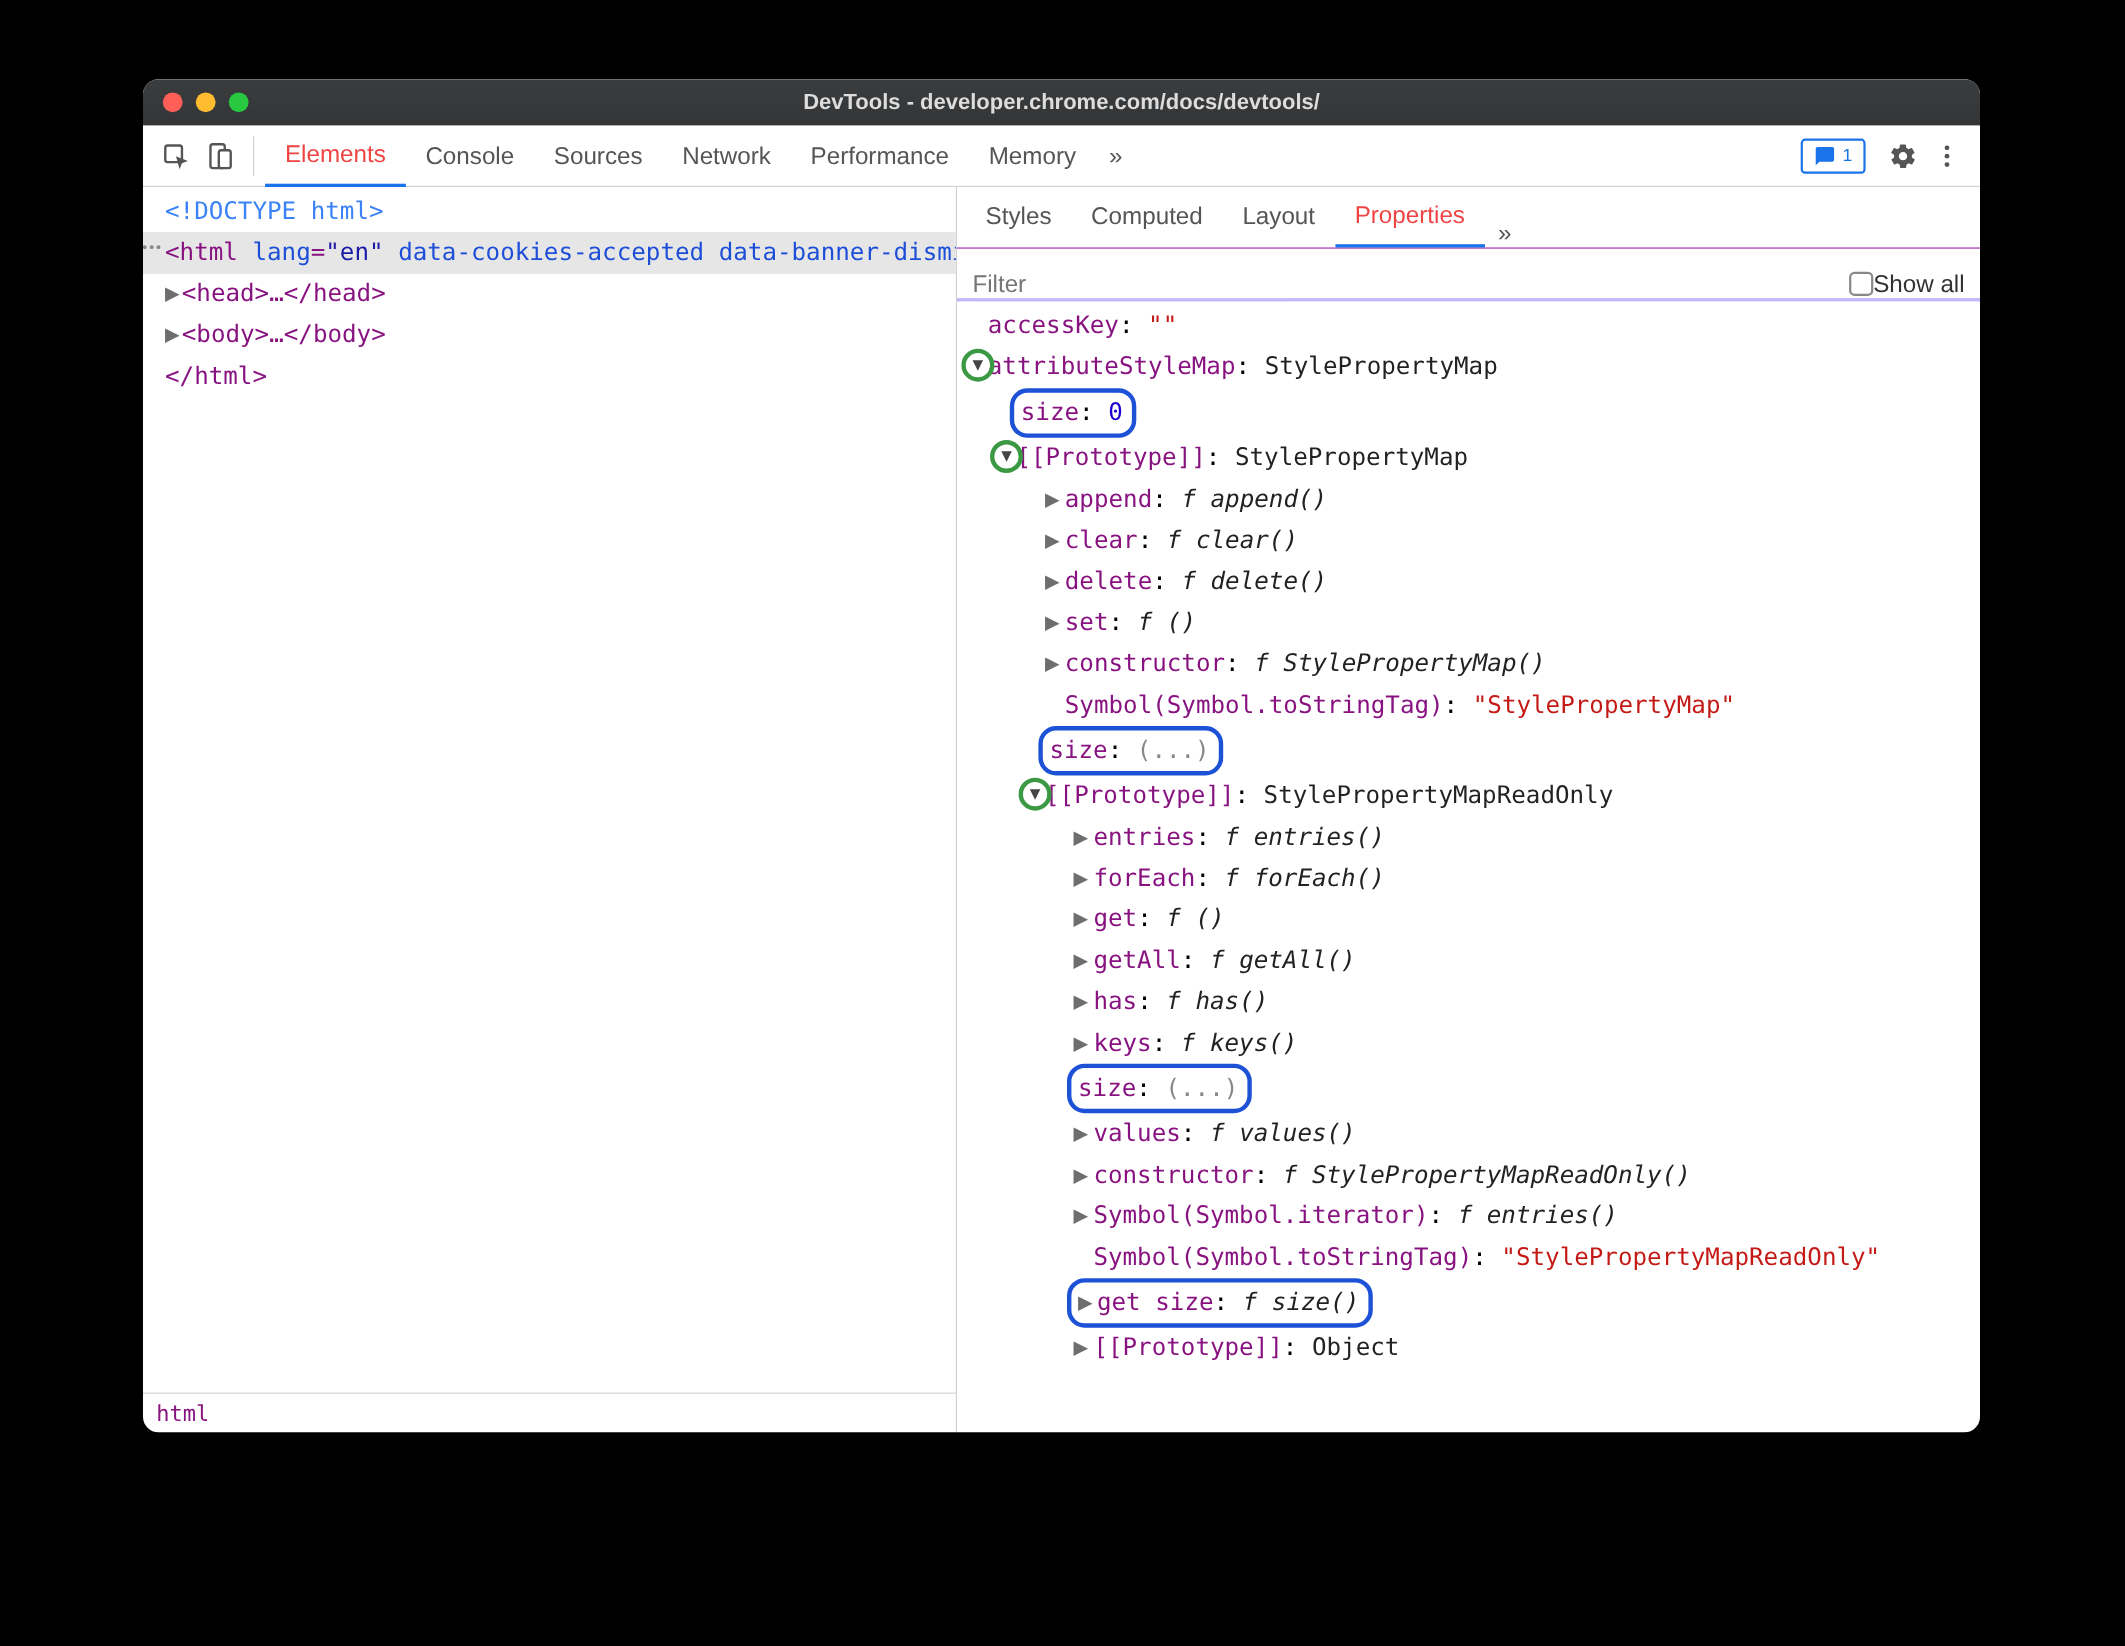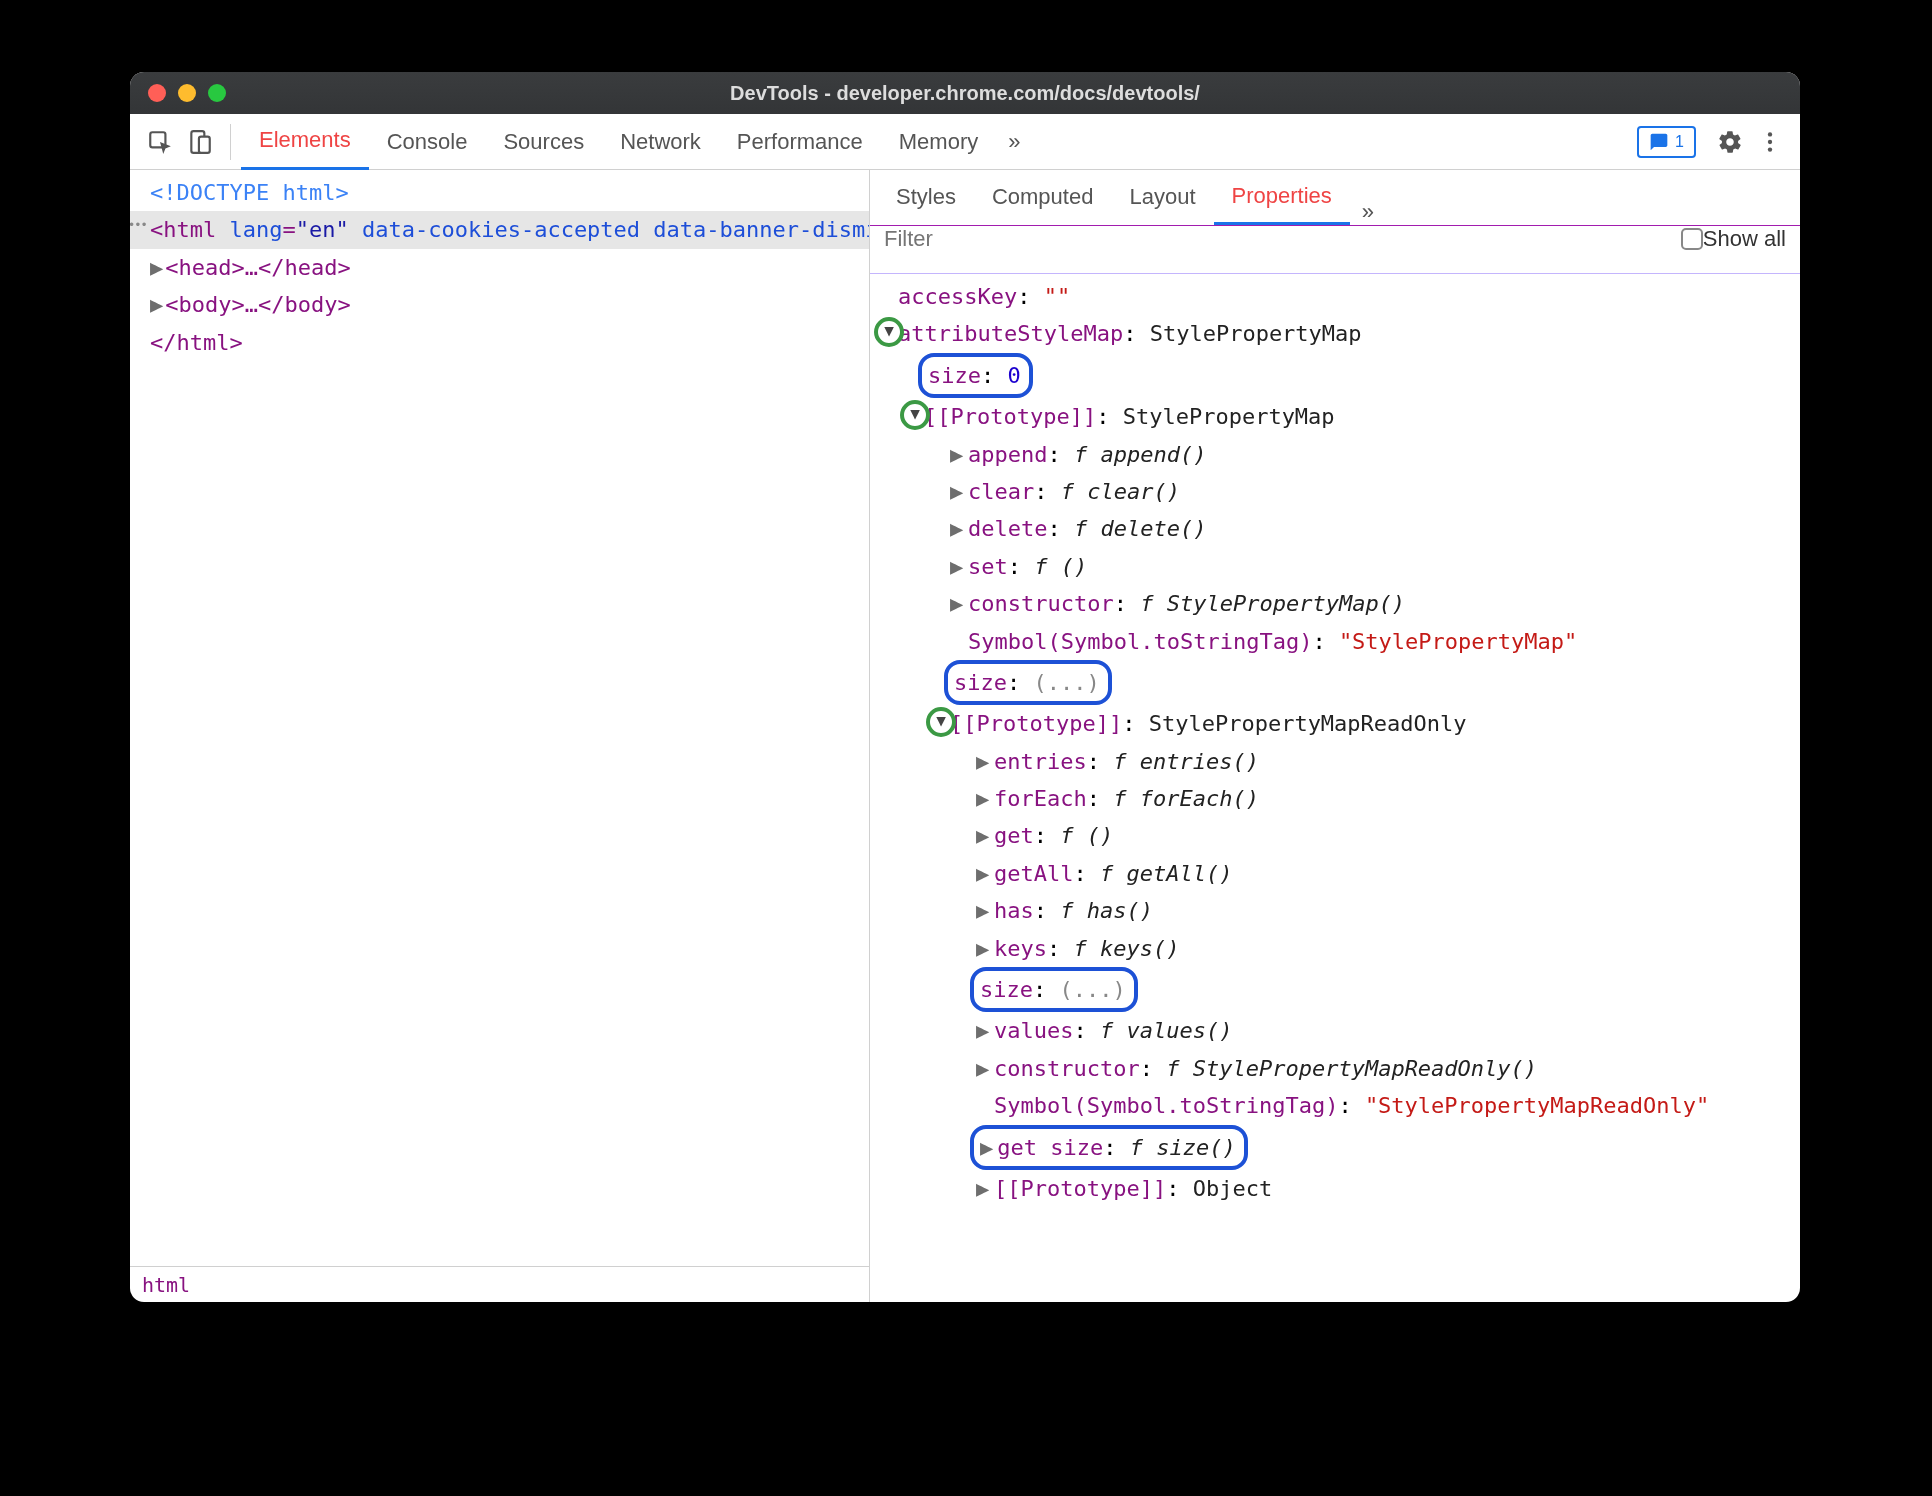--- a/index.html
+++ b/index.html
@@ -29,21 +29,21 @@
 .dom-line.selected::before { content: "•••"; position: absolute; left: -2px; top: 4px; font-size: 12px; color: #888; letter-spacing: -1px; }
 .dom-child { }
 .tri { display: inline-block; color: #6e6e6e; margin-right: 2px; }
 .tag { color: #881280; }
 .attr-name { color: #1d4ed8; }
 .attr-val { color: #1a1aa6; }
 .comment { color: #3b82f6; }
 .breadcrumb { height: 36px; border-top: 1px solid #d0d0d0; padding: 4px 12px; font-family: "SF Mono", Menlo, Consolas, monospace; font-size: 20px; color: #881280; display: flex; align-items: center; }
 .right-pane { flex: 1; display: flex; flex-direction: column; overflow: hidden; }
 .right-tabs { height: 56px; border-bottom: 1px solid #a21caf; display: flex; align-items: flex-end; padding: 0 8px; }
-.filter-bar { height: 48px; border-bottom: 1px solid #c4b5fd; display: flex; align-items: flex-start; padding: 0 14px; justify-content: space-between; }
+.filter-bar { height: 48px; border-bottom: 3px solid #c4b5fd; display: flex; align-items: flex-end; padding: 0 14px; justify-content: space-between; }
 .filter-input { border: none; outline: none; font-size: 22px; color: #999; }
 .show-all { display: flex; align-items: center; font-size: 22px; color: #333; }
 .checkbox { width: 22px; height: 22px; border: 2px solid #888; border-radius: 5px; }
 .props { flex: 1; font-family: "SF Mono", Menlo, Consolas, monospace; font-size: 22px; line-height: 1.7; padding: 4px 10px; overflow: hidden; position: relative; }
 .prow { white-space: nowrap; position: relative; padding-left: 18px; }
 .prow.d1 { padding-left: 44px; }
 .prow.d2 { padding-left: 70px; }
 .prow.d3 { padding-left: 96px; }
 .exp { display: inline-block; color: #6e6e6e; margin-right: 4px; width: 14px; }
 .pk { color: #881280; }
@@ -185,19 +185,20 @@
 
         <div class="prow d3"><span class="exp">▶</span><span class="pk">entries</span>: <span class="pv-fn-f">f </span><span class="pv-fn">entries()</span></div>
         <div class="prow d3"><span class="exp">▶</span><span class="pk">forEach</span>: <span class="pv-fn-f">f </span><span class="pv-fn">forEach()</span></div>
         <div class="prow d3"><span class="exp">▶</span><span class="pk">get</span>: <span class="pv-fn-f">f </span><span class="pv-fn">()</span></div>
         <div class="prow d3"><span class="exp">▶</span><span class="pk">getAll</span>: <span class="pv-fn-f">f </span><span class="pv-fn">getAll()</span></div>
         <div class="prow d3"><span class="exp">▶</span><span class="pk">has</span>: <span class="pv-fn-f">f </span><span class="pv-fn">has()</span></div>
         <div class="prow d3"><span class="exp">▶</span><span class="pk">keys</span>: <span class="pv-fn-f">f </span><span class="pv-fn">keys()</span></div>
         <div class="prow d3"><span class="blue-box"><span class="pk">size</span>: <span class="deferred">(...)</span></span></div>
         <div class="prow d3"><span class="exp">▶</span><span class="pk">values</span>: <span class="pv-fn-f">f </span><span class="pv-fn">values()</span></div>
         <div class="prow d3"><span class="exp">▶</span><span class="pk">constructor</span>: <span class="pv-fn-f">f </span><span class="pv-fn">StylePropertyMapReadOnly()</span></div>
+        <div class="prow d3"><span class="exp">▶</span><span class="pk">Symbol(Symbol.iterator)</span>: <span class="pv-fn-f">f </span><span class="pv-fn">entries()</span></div>
         <div class="prow d3"><span class="exp"></span><span class="pk">Symbol(Symbol.toStringTag)</span>: <span class="pv-str">"StylePropertyMapReadOnly"</span></div>
         <div class="prow d3"><span class="blue-box"><span class="exp" style="width:auto;">▶</span><span class="kw-get">get</span> <span class="pk">size</span>: <span class="pv-fn-f">f </span><span class="pv-fn">size()</span></span></div>
         <div class="prow d3"><span class="exp">▶</span><span class="pk">[[Prototype]]</span>: <span class="pv-obj">Object</span></div>
       </div>
     </div>
   </div>
 </div>
 
 </body></html>

